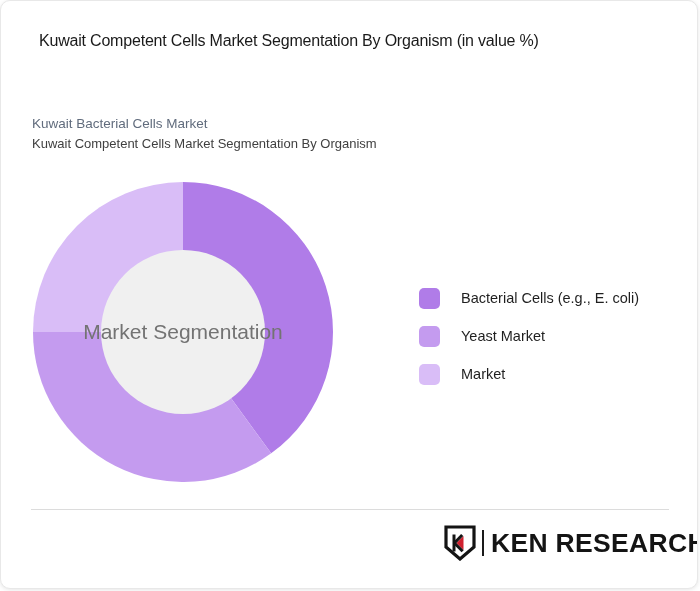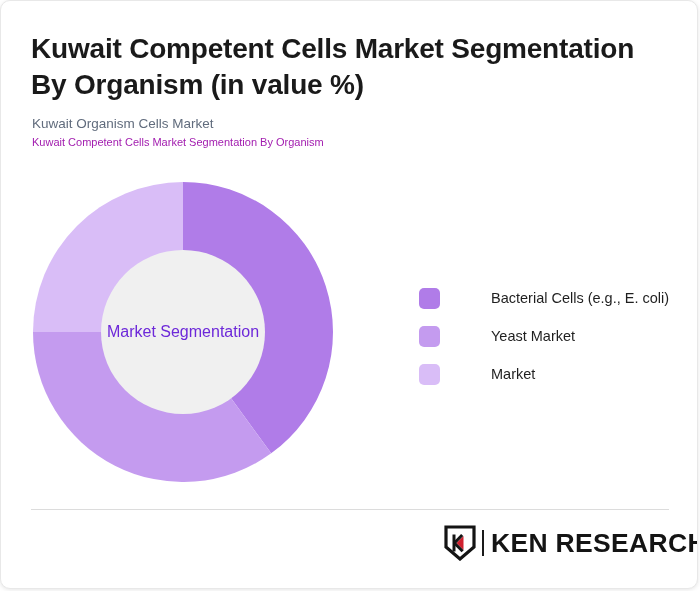--- a/index.html
+++ b/index.html
@@ -21,43 +21,43 @@
     background: #ffffff;
     border: 1px solid #e8e8e8;
     border-radius: 10px;
     box-shadow: 0 1px 4px rgba(0,0,0,0.10);
     overflow: hidden;
   }
 
   
   #chart-title {
     position: absolute;
-    left: 30px;
+    left: 38px;
     top: 30px;
     width: 612px;
-    font-size: 28px;
-    font-weight: bold;
+    font-size: 16px;
+    font-weight: normal;
     line-height: 1.30;
     color: #1a1a1a;
     letter-spacing: -0.2px;
   }
   #subtitle-1 {
     position: absolute;
     left: 31px;
     top: 113px;
     font-size: 13.5px;
     color: #616c7d;
     line-height: 1.45;
   }
   #subtitle-2 {
     position: absolute;
     left: 31px;
     top: 134px;
-    font-size: 11px;
-    color: #a21caf;
+    font-size: 13px;
+    color: #404040;
     line-height: 1.45;
   }
 
   
   #donut-wrap {
     position: absolute;
     left: 32px;
     top: 181px;
     width: 300px;
     height: 300px;
@@ -65,36 +65,35 @@
   #donut-svg { display: block; }
   #donut-center-label {
     position: absolute;
     left: 0;
     top: 0;
     width: 300px;
     height: 300px;
     display: flex;
     align-items: center;
     justify-content: center;
-    font-size: 16px;
-    color: #6d28d9;
+    font-size: 21px;
+    color: #737373;
     pointer-events: none;
   }
 
   
   #legend {
     position: absolute;
     left: 418px;
     top: 278px;
   }
   .legend-row {
     display: flex;
     align-items: center;
     height: 38px;
-    gap: 30px;
   }
   .legend-swatch {
     width: 21px;
     height: 21px;
     border-radius: 5px;
     flex: 0 0 auto;
   }
   .legend-label {
     margin-left: 21px;
     font-size: 14.5px;
@@ -143,21 +142,21 @@
     white-space: nowrap;
     font-family: "Liberation Sans", sans-serif;
   }
 </style>
 </head>
 <body>
 
 <div id="card">
 
   <div id="chart-title">Kuwait Competent Cells Market Segmentation By Organism (in value %)</div>
-  <div id="subtitle-1">Kuwait Organism Cells Market</div>
+  <div id="subtitle-1">Kuwait Bacterial Cells Market</div>
   <div id="subtitle-2">Kuwait Competent Cells Market Segmentation By Organism</div>
 
   <div id="donut-wrap">
     <svg id="donut-svg" width="300" height="300" viewBox="0 0 300 300">
       <g id="donut-slices">
           <path d="M 150 150 L 150.00 0.00 A 150 150 0 0 1 238.17 271.35 Z" fill="#b07ce8"></path>
           <path d="M 150 150 L 238.17 271.35 A 150 150 0 0 1 0.00 150.00 Z" fill="#c49bef"></path>
           <path d="M 150 150 L 0.00 150.00 A 150 150 0 0 1 150.00 0.00 Z" fill="#d9bdf7"></path>
         </g>
       <circle cx="150" cy="150" r="82" fill="#f0f0f0"></circle>

